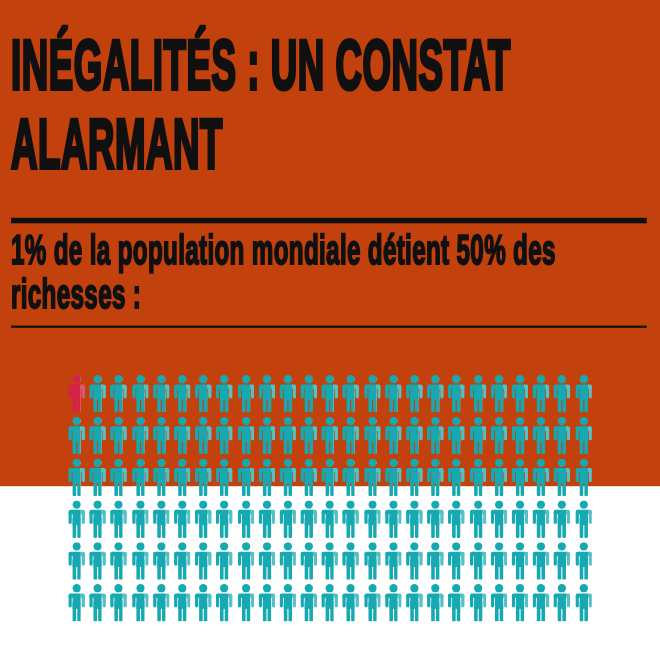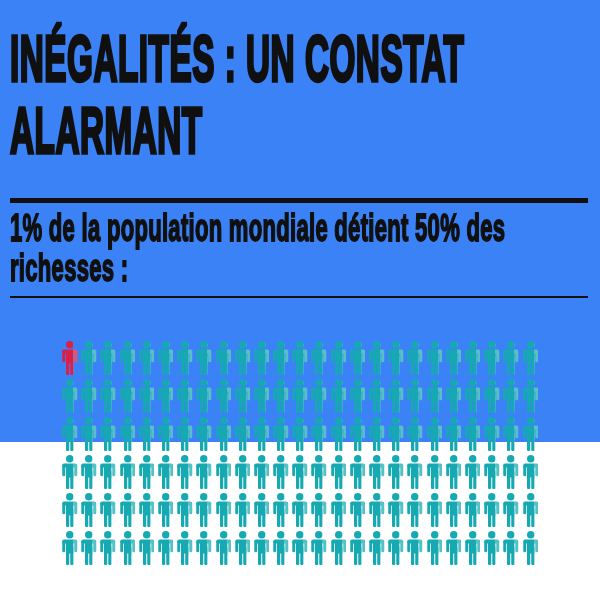--- a/index.html
+++ b/index.html
@@ -3,21 +3,21 @@
 <meta charset="utf-8">
 <style>
   html,body{margin:0;padding:0;}
   body{
     width:600px;height:590px;
     font-family:"Liberation Sans",sans-serif;
     overflow:hidden;
   }
   .stage{
     position:relative;width:600px;height:442px;
-    background:#3b82f6;
+    background:#c2410c;
   }
   .title-block{position:absolute;left:10px;top:24px;}
   .title-line{
     font-weight:bold;font-size:64px;line-height:71.5px;
     letter-spacing:1px;color:#101010;
     -webkit-text-stroke:3.5px #101010;
     transform:scaleX(0.52);transform-origin:0 0;
     white-space:nowrap;
   }
   .rule-thick{

